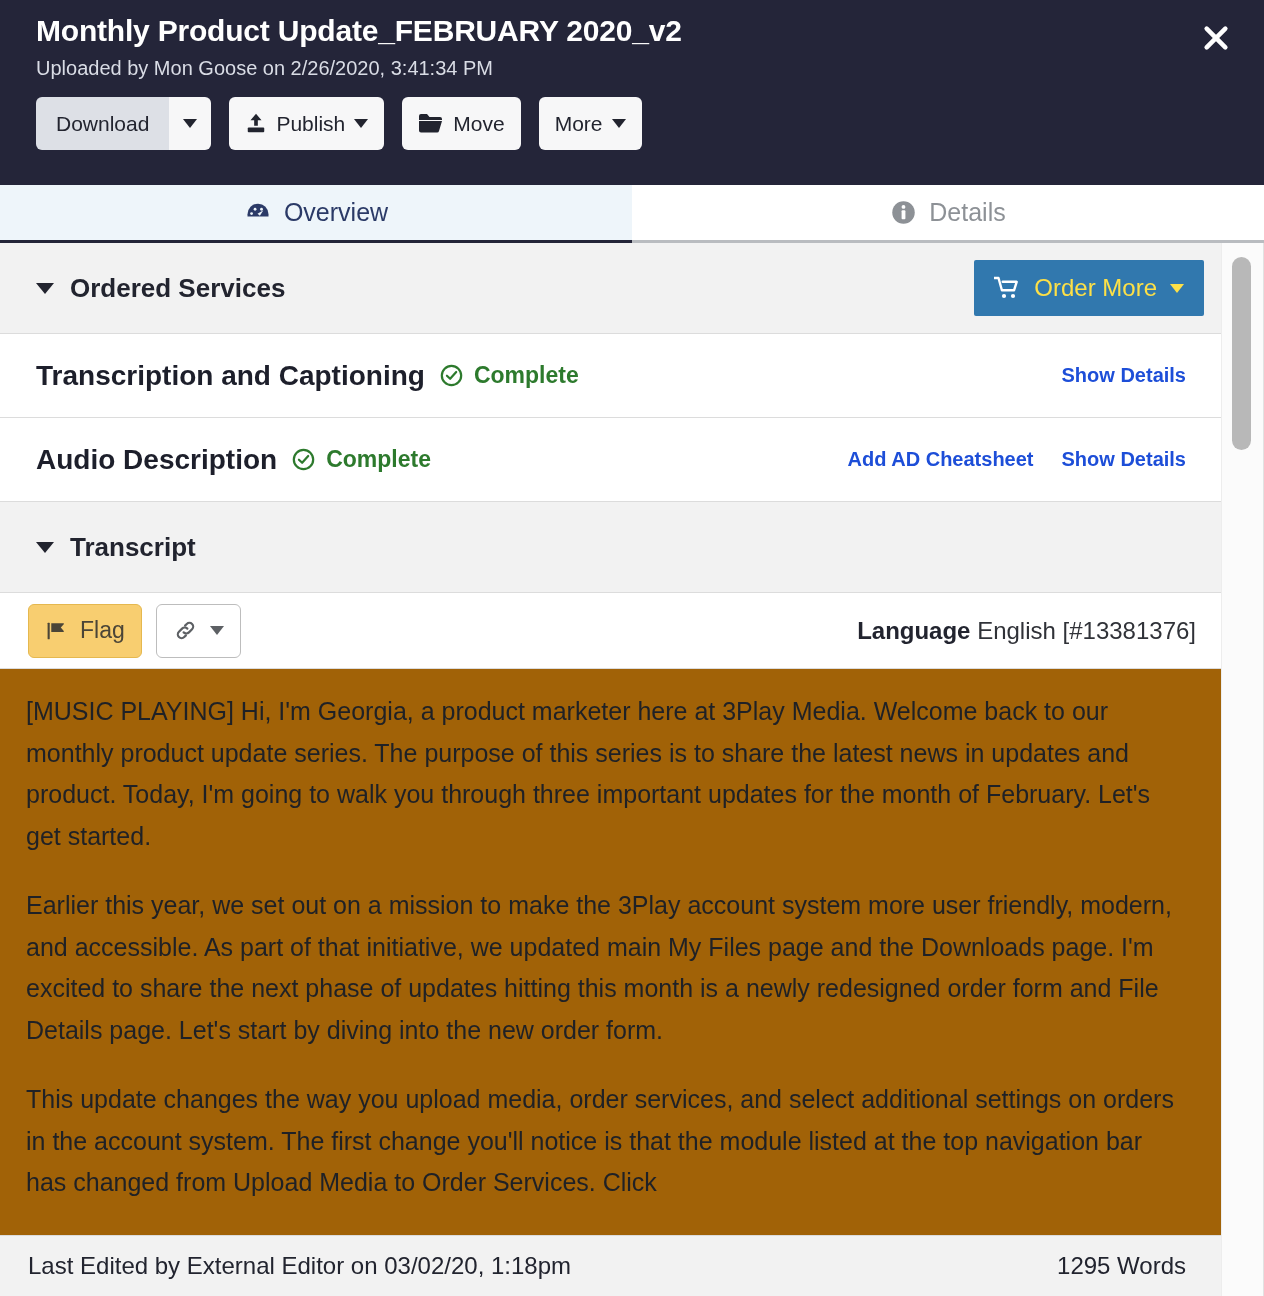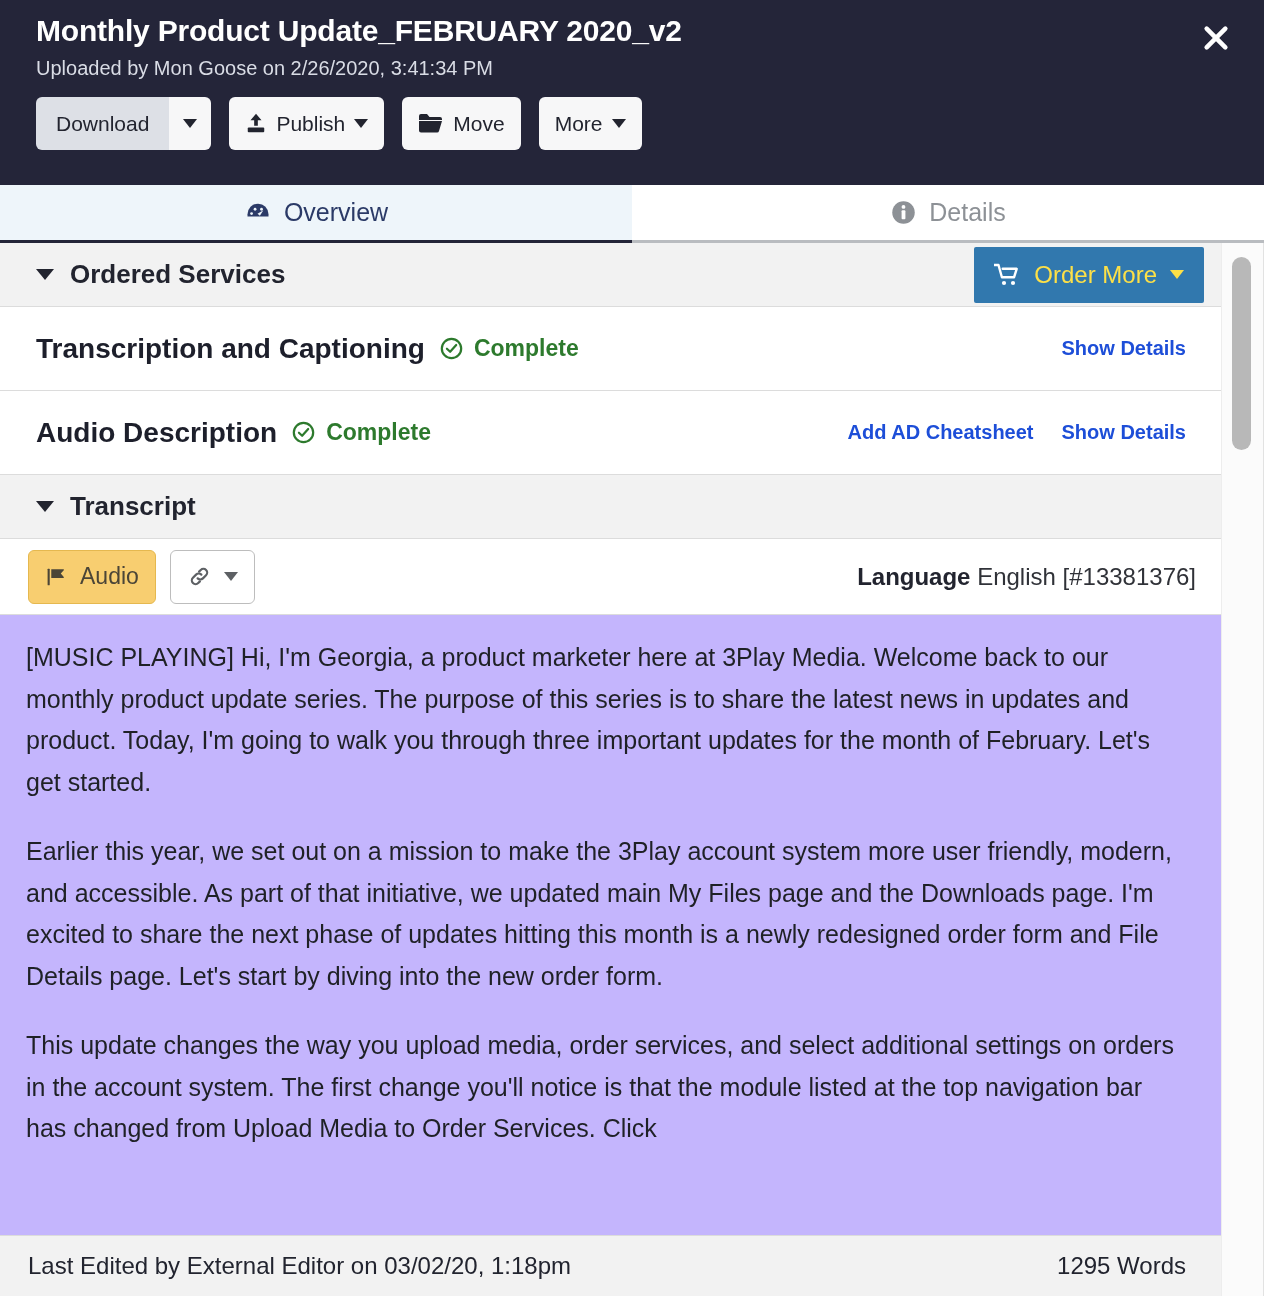--- a/index.html
+++ b/index.html
@@ -148,21 +148,21 @@
     flex: 1 1 auto;
     overflow: hidden;
     width: 1222px;
     display: flex;
     flex-direction: column;
   }
 
   .section-head {
     background: #f2f2f2;
     border-bottom: 1px solid #dcdcdc;
-    height: 64px;
+    height: 91px;
     display: flex;
     align-items: center;
     padding: 0 18px 0 36px;
     justify-content: space-between;
     flex: 0 0 auto;
   }
   .section-title {
     display: flex; align-items: center; gap: 16px;
     font-size: 26px; font-weight: bold; color: #22242f;
   }
@@ -257,21 +257,21 @@
   .lang {
     font-size: 24px; color: #22242f;
   }
   .lang b { font-weight: bold; }
   .lang span { font-weight: normal; color: #303238; }
 
   .transcript-body {
     flex: 1 1 auto;
     overflow: hidden;
     padding: 22px 40px 0 26px;
-    background: #c4b5fd;
+    background: #a16207;
   }
   .transcript-body p {
     font-size: 25px;
     line-height: 1.66;
     color: #1f2126;
     margin-bottom: 28px;
   }
 
   
   .scrollbar-track {
@@ -454,21 +454,21 @@
 
       <div class="transcript-toolbar">
         <div class="tb-left">
           <button class="tb-btn flag">
             <span>
               <svg class="icon-svg" width="23" height="22" viewBox="0 0 24 24" fill="#4b4537">
                 <rect x="2.3" y="3" width="2.3" height="18" rx="0.6"></rect>
                 <path d="M6.3 3.6 h13.2 a0.6 0.6 0 0 1 0.45 1 l-3.3 3.7 3.3 3.7 a0.6 0.6 0 0 1 -0.45 1 H6.3 Z"></path>
               </svg>
             </span>
-            <span>Audio</span>
+            <span>Flag</span>
           </button>
           <button class="tb-btn">
             <span>
               <svg class="icon-svg" width="25" height="25" viewBox="0 0 24 24" fill="none" stroke="#5d6064" stroke-width="2.1" stroke-linecap="round">
                 <path d="M10.2 13.8 a3.6 3.6 0 0 0 5.1 0 l3 -3 a3.6 3.6 0 1 0 -5.1 -5.1 L11.6 7.3"></path>
                 <path d="M13.8 10.2 a3.6 3.6 0 0 0 -5.1 0 l-3 3 a3.6 3.6 0 1 0 5.1 5.1 L12.4 16.7"></path>
               </svg>
             </span>
             <span class="caret"></span>
           </button>

